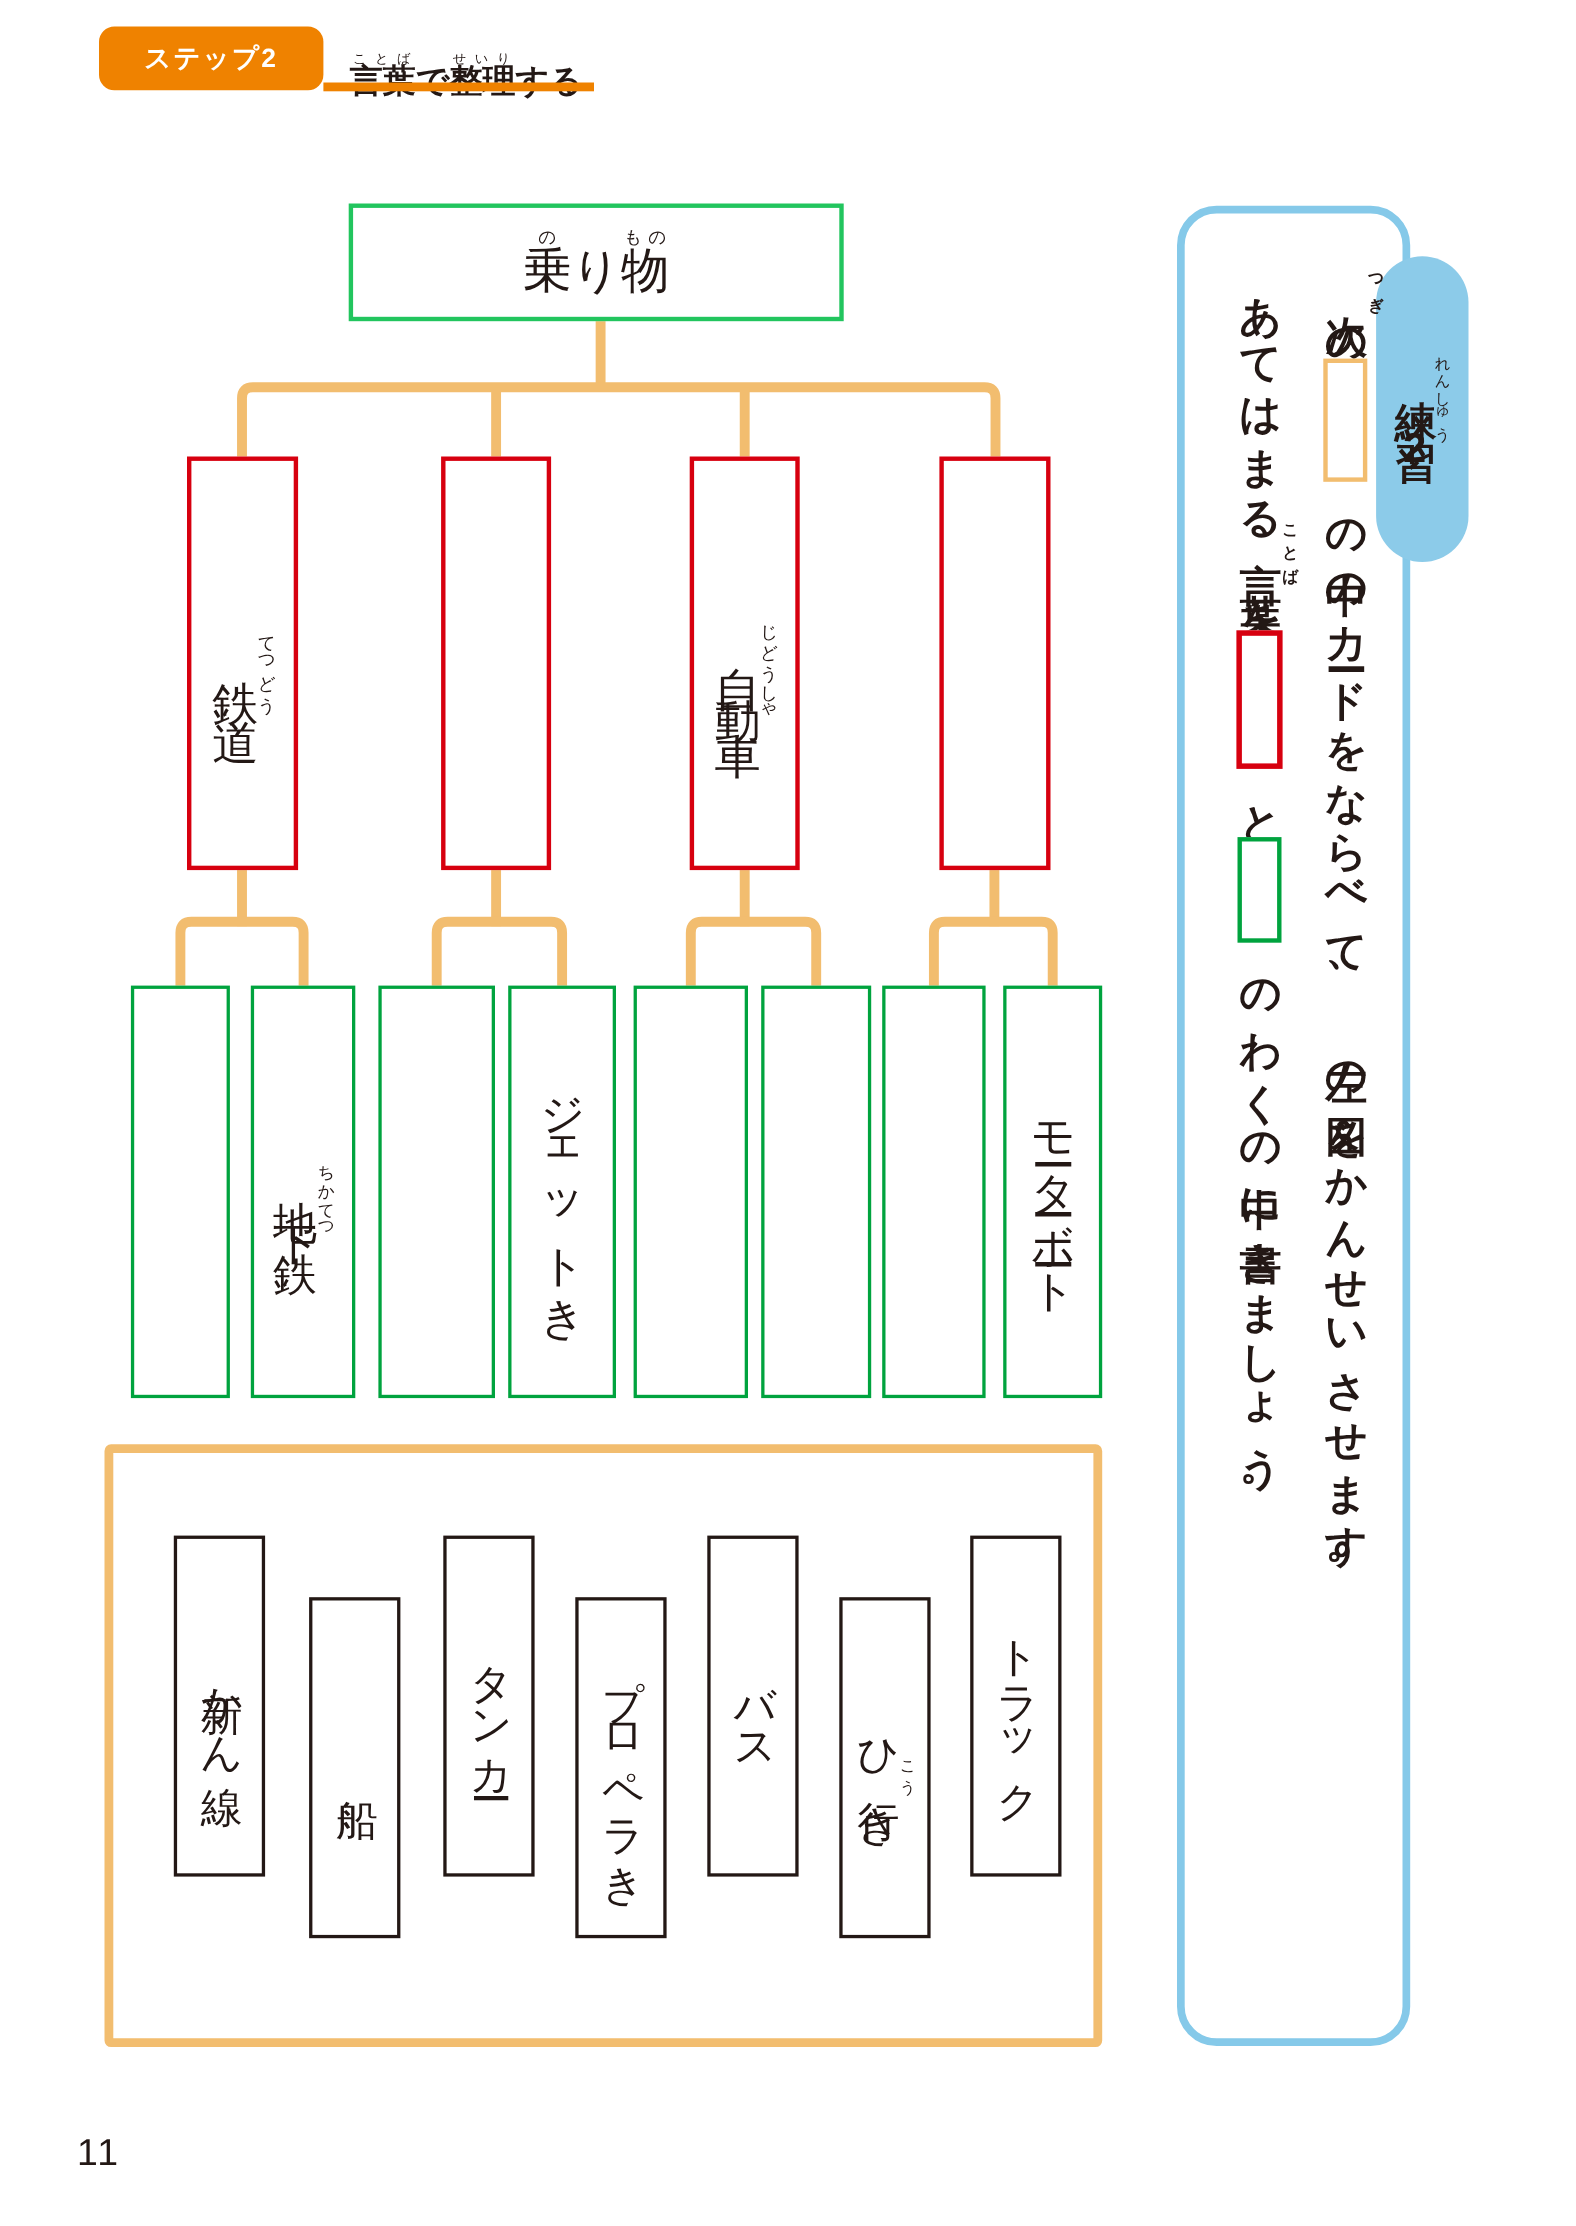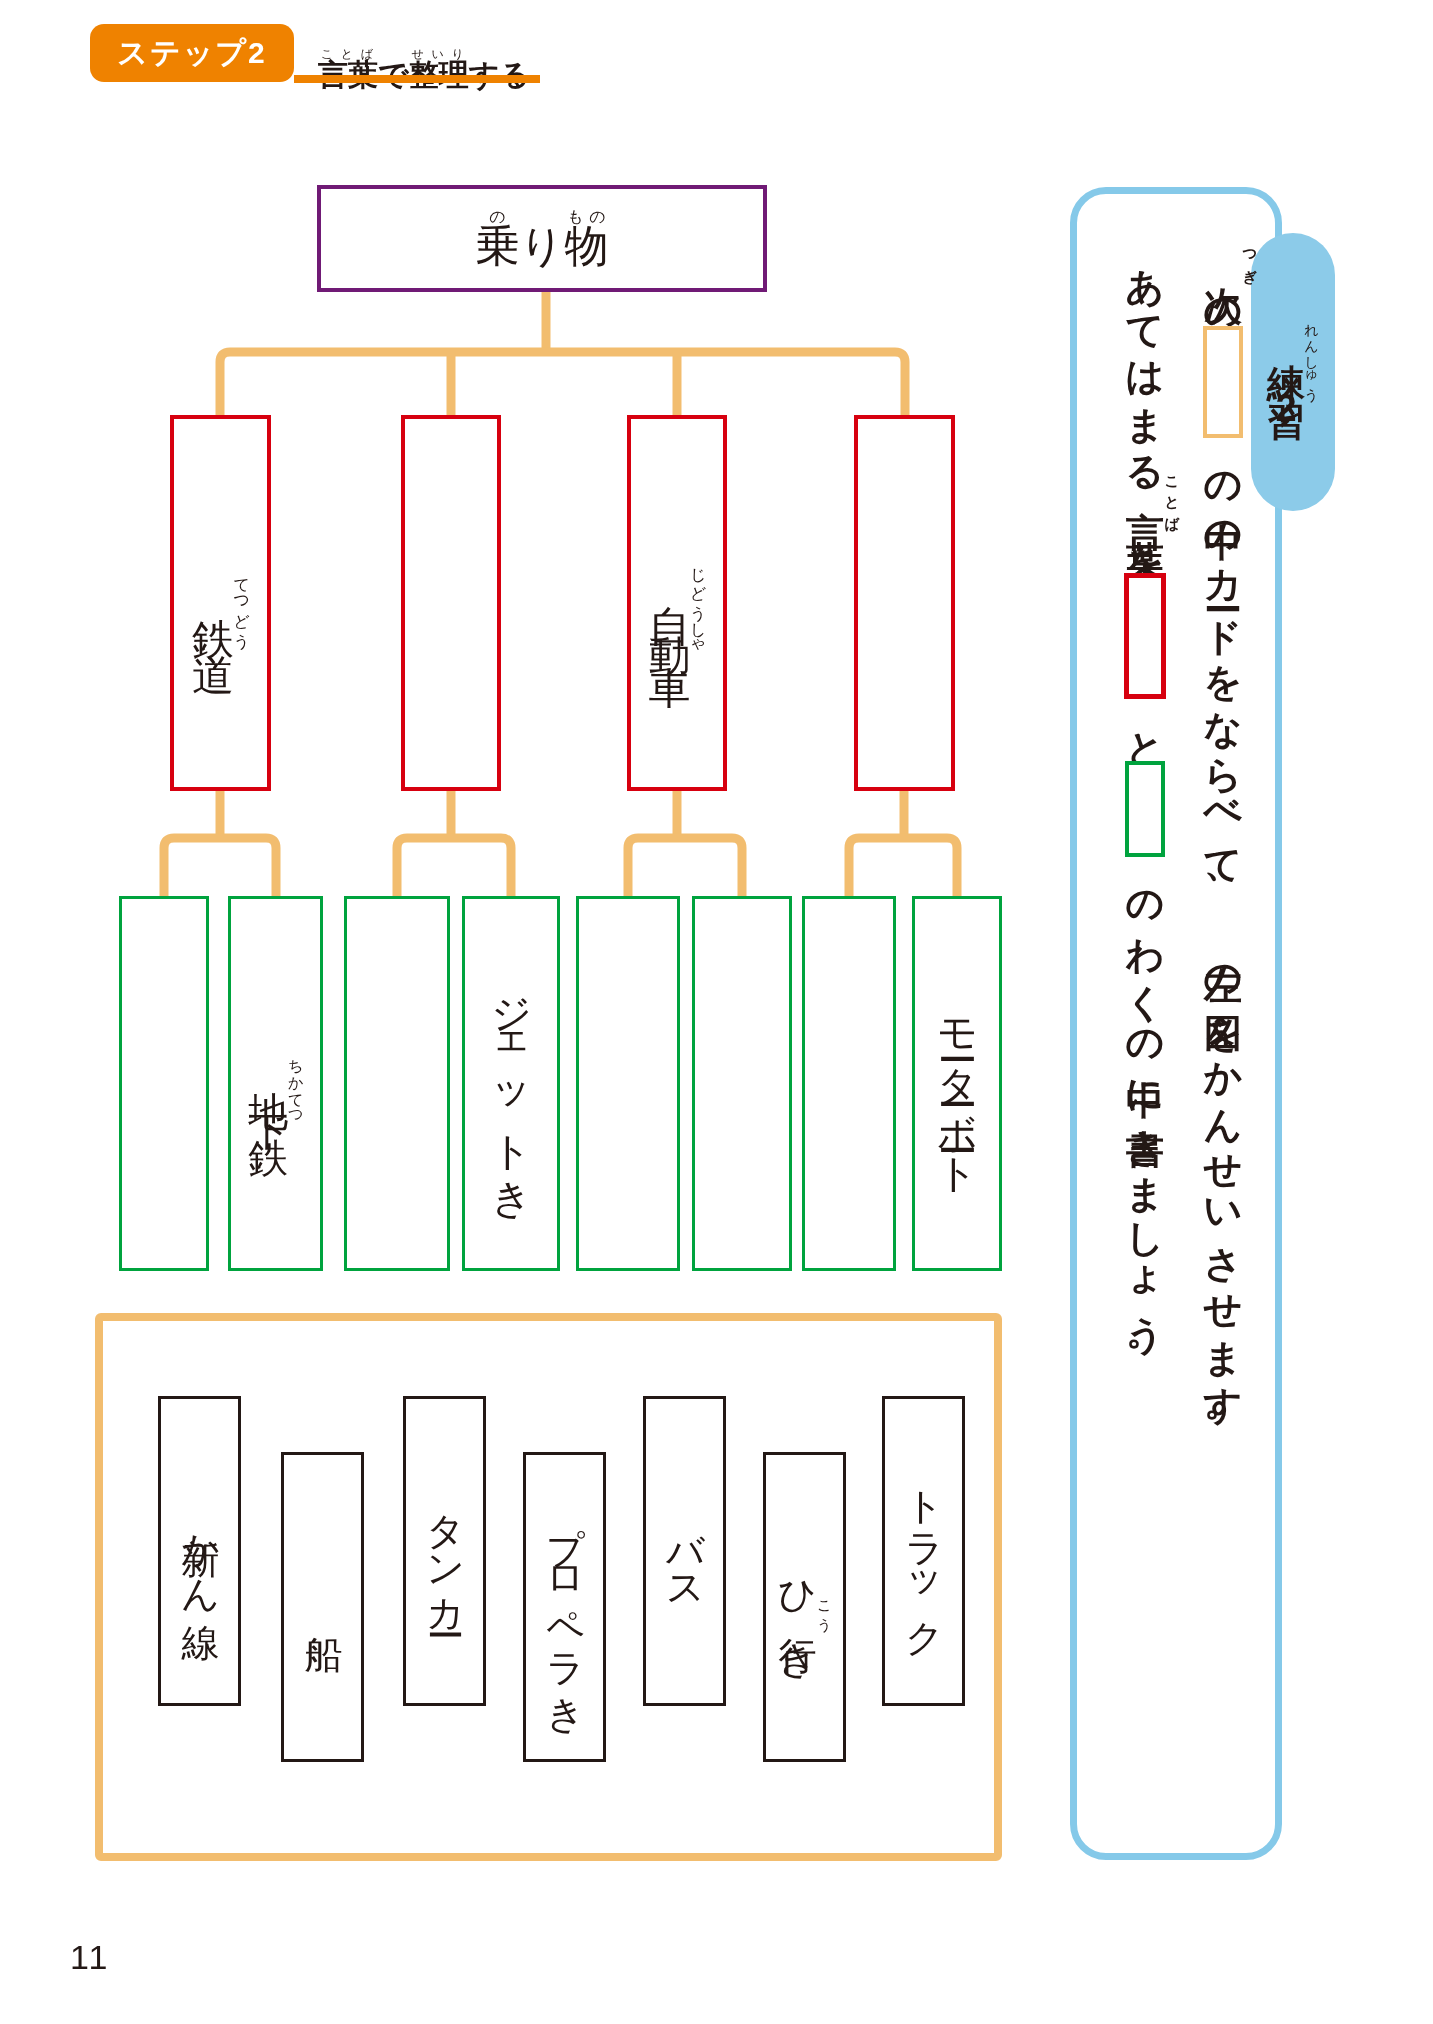--- a/index.html
+++ b/index.html
@@ -8,41 +8,41 @@
     font-family:"Liberation Sans","DejaVu Sans",sans-serif;
     color:#231815;
   }
   .serif{font-family:"Liberation Serif","DejaVu Serif",serif;}
 
   
   .step-tab{
     position:absolute;left:90px;top:24px;width:204px;height:58px;
     background:#ef8200;border-radius:14px;
     display:flex;align-items:center;justify-content:center;
-    color:#ffffff;font-size:30px;font-weight:700;letter-spacing:2px;
+    color:#ffffff;font-size:24px;font-weight:700;letter-spacing:2px;
   }
   .header-title{
     position:absolute;left:318px;top:28px;height:62px;
     display:flex;align-items:flex-end;
     font-size:30px;font-weight:700;line-height:1.05;
   }
   .header-title ruby rt{font-size:12px;font-weight:400;letter-spacing:2px;}
   .header-underline{
     position:absolute;left:294px;top:75px;width:246px;height:8px;
     background:#ef8200;
   }
 
   
   svg.connectors{position:absolute;left:0;top:0;pointer-events:none;}
   svg.connectors path{stroke:#f2bd6f;stroke-width:9;fill:none;}
 
   
   .root-box{
     position:absolute;left:317px;top:185px;width:450px;height:107px;
-    border:4px solid #701a75;background:#ffffff;box-sizing:border-box;
+    border:4px solid #22c55e;background:#ffffff;box-sizing:border-box;
     display:flex;align-items:center;justify-content:center;
     font-size:44px;line-height:1.0;
   }
   .root-box ruby rt{font-size:16px;}
 
   .vtext{
     writing-mode:vertical-rl;text-orientation:mixed;
     line-height:1.05;
   }
   .vtext ruby rt{font-size:0.38em;}

